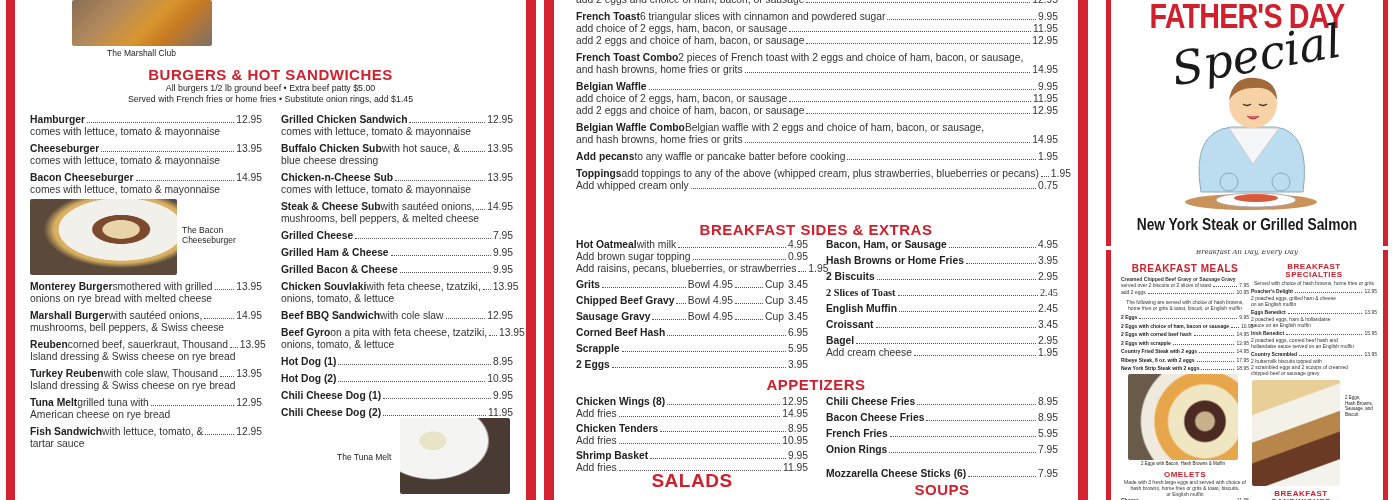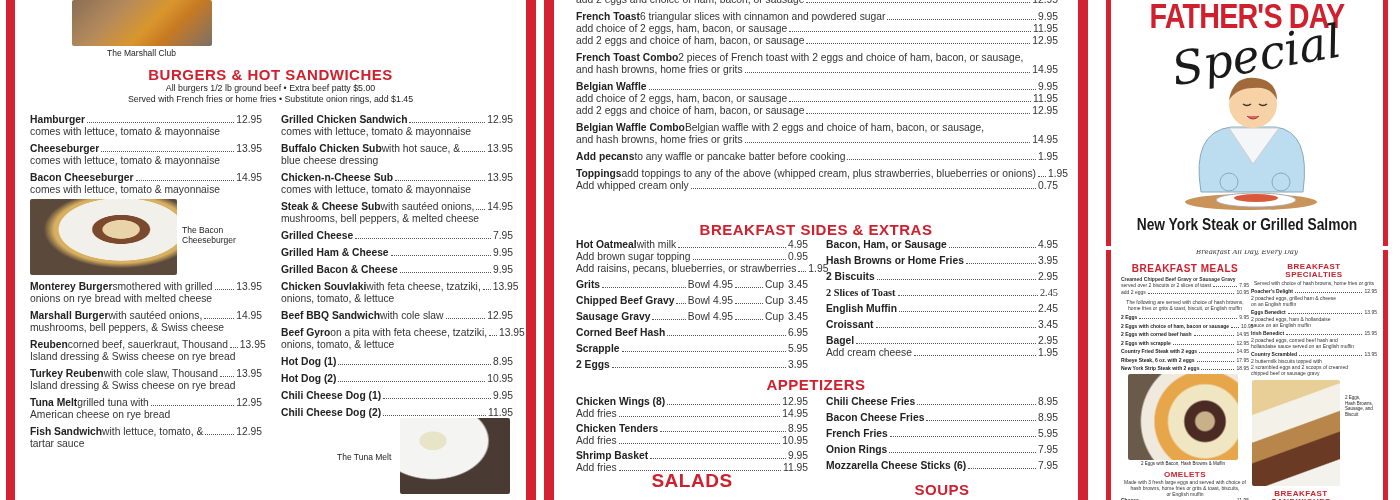--- a/index.html
+++ b/index.html
@@ -316,21 +316,21 @@
           <div class="row">
             <span class="name">Add pecans</span>
             <span class="desc"> to any waffle or pancake batter before cooking</span>
             <span class="dots"></span>
             <span class="price">1.95</span>
           </div>
         </div>
         <div class="item" style="margin-bottom: 5px;">
           <div class="row">
             <span class="name">Toppings</span>
-            <span class="desc"> add toppings to any of the above (whipped cream, plus strawberries, blueberries or onions)</span>
+            <span class="desc"> add toppings to any of the above (whipped cream, plus strawberries, blueberries or pecans)</span>
             <span class="dots"></span>
             <span class="price">1.95</span>
           </div>
           <div class="row">
             <span class="desc">Add whipped cream only</span>
             <span class="dots"></span>
             <span class="price">0.75</span>
           </div>
         </div>
       </div>
@@ -518,21 +518,21 @@
             <span class="price">8.95</span>
           </div>
         </div>
         <div class="item" style="margin-bottom: 4px;">
           <div class="row">
             <span class="name">French Fries</span>
             <span class="dots"></span>
             <span class="price">5.95</span>
           </div>
         </div>
-        <div class="item" style="margin-bottom: 4px;">
+        <div class="item" style="margin-bottom: 12px;">
           <div class="row">
             <span class="name">Onion Rings</span>
             <span class="dots"></span>
             <span class="price">7.95</span>
           </div>
         </div>
         <div class="item" style="margin-bottom: 4px;">
           <div class="row">
             <span class="name">Mozzarella Cheese Sticks (6)</span>
             <span class="dots"></span>

